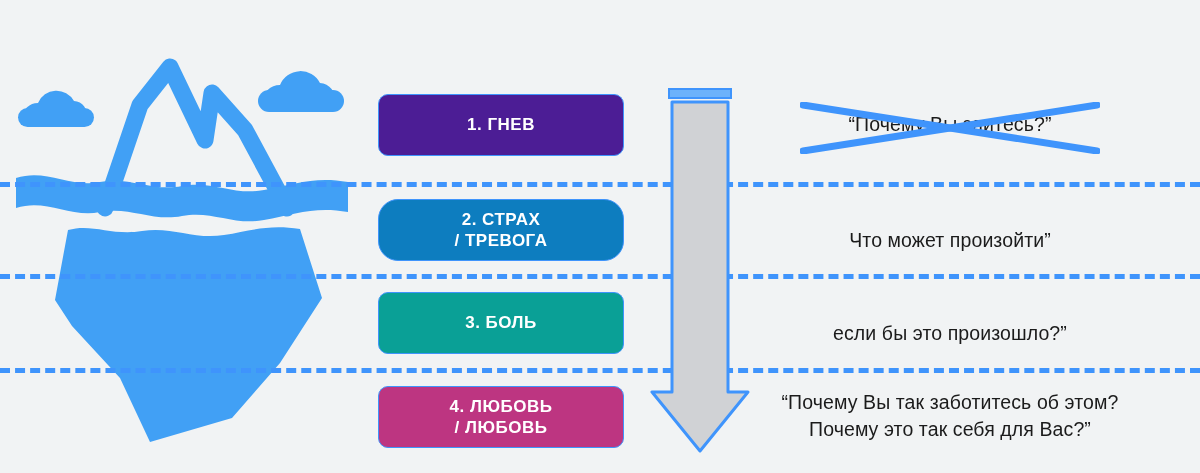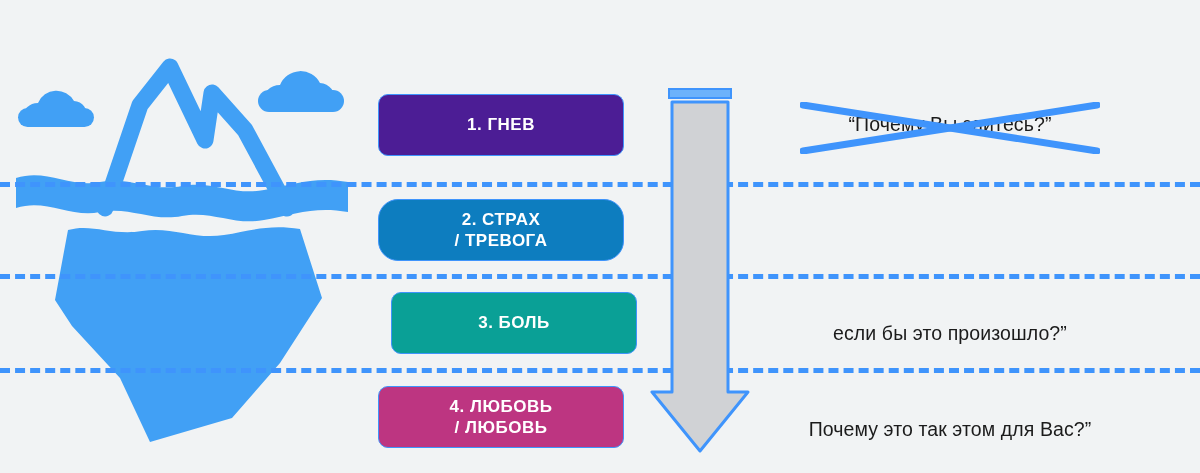--- a/index.html
+++ b/index.html
@@ -52,21 +52,21 @@
     color: #ffffff;
     font-size: 17px;
     font-weight: bold;
     letter-spacing: 0.5px;
     line-height: 1.25;
     text-align: center;
     z-index: 4;
   }
   #level-box-1 { top: 94px;  background: #4c1d95; }
   #level-box-2 { top: 199px; background: #0d7dbf; border-radius: 20px; }
-  #level-box-3 { top: 292px; background: #0aa096; margin-left: 13px; }
+  #level-box-3 { top: 292px; background: #0aa096; }
   #level-box-4 { top: 386px; background: #bd3581; }
 
   
   #flow-arrow {
     position: absolute;
     left: 648px;
     top: 88px;
     width: 104px;
     height: 367px;
     z-index: 3;
@@ -177,30 +177,31 @@
     <rect x="21" y="1" width="62" height="9" fill="#6cb2fb" stroke="#3f94fc" stroke-width="2"></rect>
     <path d="M24 14 L80 14 L80 304 L100 304 L52 363 L4 304 L24 304 Z" fill="#d0d2d5" stroke="#3f94fc" stroke-width="3" stroke-linejoin="round"></path>
   </svg>
 
   <div class="quote" id="quote-1">
     <span>“Почему Вы злитесь?”</span>
   </div>
 
   <div class="quote" id="quote-2">
     <br>
+    <span>Что может произойти”</span>
   </div>
 
   <div class="quote" id="quote-3">
     <br>
     <span>если бы это произошло?”</span>
   </div>
 
   <div class="quote" id="quote-4">
-    <br>
-    <span>Почему это так этом для Вас?”</span>
+    <span>“Почему Вы так заботитесь об этом?</span><br>
+    <span>Почему это так себя для Вас?”</span>
   </div>
 
   <svg id="crossout-overlay" viewBox="0 0 300 52" xmlns="http://www.w3.org/2000/svg">
     <line x1="3" y1="3" x2="297" y2="49" stroke="#3f94fc" stroke-width="7" stroke-linecap="round"></line>
     <line x1="3" y1="49" x2="297" y2="3" stroke="#3f94fc" stroke-width="7" stroke-linecap="round"></line>
   </svg>
 
 </div>
 
 </body></html>

